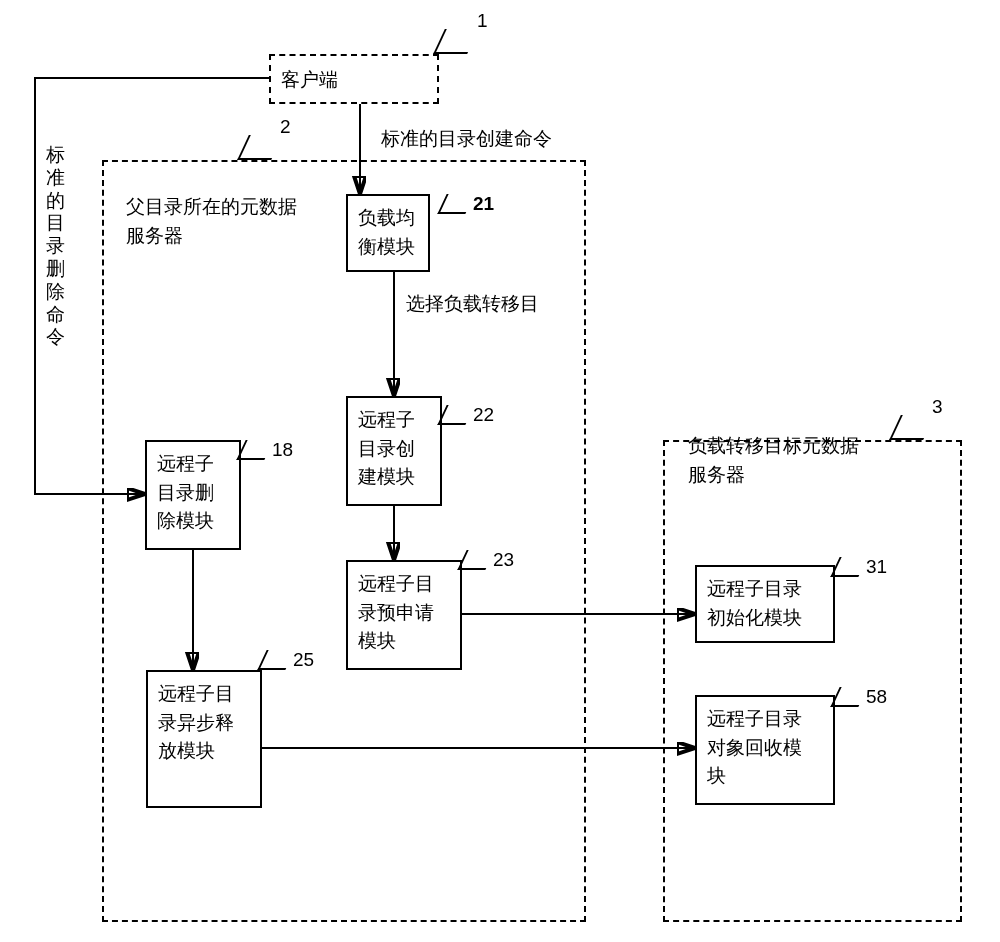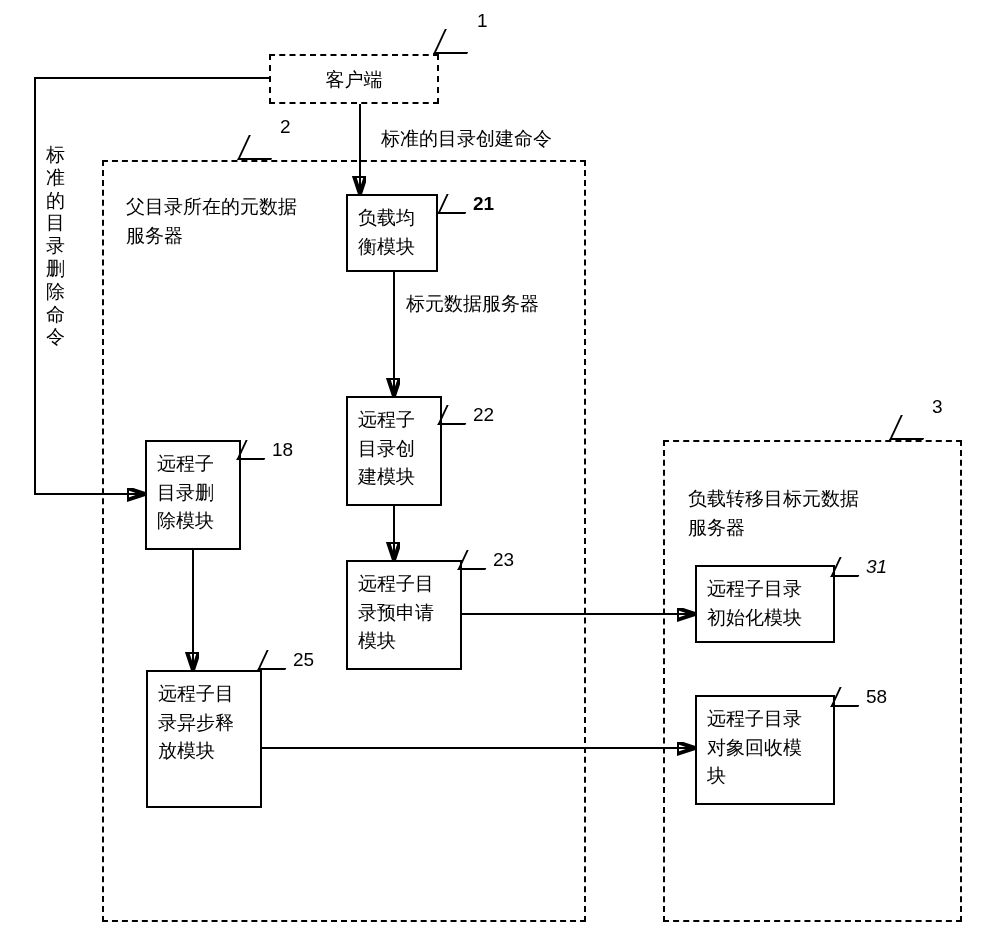--- a/index.html
+++ b/index.html
@@ -54,43 +54,43 @@
       flex-direction: column;
       line-height: 1.2;
       font-size: 19px;
       align-items: center;
     }
     .vlabel span { display: block; }
   </style>
 </head>
 <body>
 
-<div class="box dashed" style="left:269px; top:54px; width:170px; height:50px; text-align:center; padding-top:10px;">
+<div class="box dashed" style="left:269px; top:54px; width:170px; height:50px; padding-top:10px;">
   <span>客户端</span>
 </div>
 <div class="tick" style="left:439px; top:29px; width:34px; height:25px; transform:skewX(-25deg);"></div>
 <div class="num" style="left:477px; top:10px;">1</div>
 
 <div class="box dashed" style="left:102px; top:160px; width:484px; height:762px;"></div>
 <div class="label" style="left:126px; top:193px; width:200px;">
   <div>父目录所在的元数据</div>
   <div>服务器</div>
 </div>
 <div class="tick" style="left:243px; top:135px; width:34px; height:25px; transform:skewX(-25deg);"></div>
 <div class="num" style="left:280px; top:116px;">2</div>
 
 <div class="box dashed" style="left:663px; top:440px; width:299px; height:482px;"></div>
-<div class="label" style="left:688px; top:485px; width:220px;">
+<div class="label" style="left:688px; top:432px; width:220px;">
   <div>负载转移目标元数据</div>
   <div>服务器</div>
 </div>
 <div class="tick" style="left:895px; top:415px; width:34px; height:25px; transform:skewX(-25deg);"></div>
 <div class="num" style="left:932px; top:396px;">3</div>
 
-<div class="box" style="left:346px; top:194px; width:92px; height:78px;">
+<div class="box" style="left:346px; top:194px; width:84px; height:78px;">
   <div>负载均</div>
   <div>衡模块</div>
 </div>
 <div class="tick" style="left:442px; top:194px; width:28px; height:20px; transform:skewX(-25deg);"></div>
 <div class="num" style="left:473px; top:193px;font-weight:bold;">21</div>
 
 <div class="box" style="left:346px; top:396px; width:96px; height:110px;">
   <div>远程子</div>
   <div>目录创</div>
   <div>建模块</div>
@@ -120,33 +120,33 @@
   <div>放模块</div>
 </div>
 <div class="tick" style="left:262px; top:650px; width:28px; height:20px; transform:skewX(-25deg);"></div>
 <div class="num" style="left:293px; top:649px;">25</div>
 
 <div class="box" style="left:695px; top:565px; width:140px; height:78px;">
   <div>远程子目录</div>
   <div>初始化模块</div>
 </div>
 <div class="tick" style="left:835px; top:557px; width:28px; height:20px; transform:skewX(-25deg);"></div>
-<div class="num" style="left:866px; top:556px;font-style:italic;">31</div>
+<div class="num" style="left:866px; top:556px;">31</div>
 
 <div class="box" style="left:695px; top:695px; width:140px; height:110px;">
   <div>远程子目录</div>
   <div>对象回收模</div>
   <div>块</div>
 </div>
 <div class="tick" style="left:835px; top:687px; width:28px; height:20px; transform:skewX(-25deg);"></div>
 <div class="num" style="left:866px; top:686px;">58</div>
 
 <div class="label" style="left:381px; top:125px;text-align:right;">标准的目录创建命令</div>
 <div class="label" style="left:406px; top:290px;">
-  <div>标元数据服务器</div>
+  <div>选择负载转移目</div>
 </div>
 
 <div class="vlabel" style="left:46px; top:144px;" id="vlabel-delete">
     <span>标</span>
     <span>准</span>
     <span>的</span>
     <span>目</span>
     <span>录</span>
     <span>删</span>
     <span>除</span>

